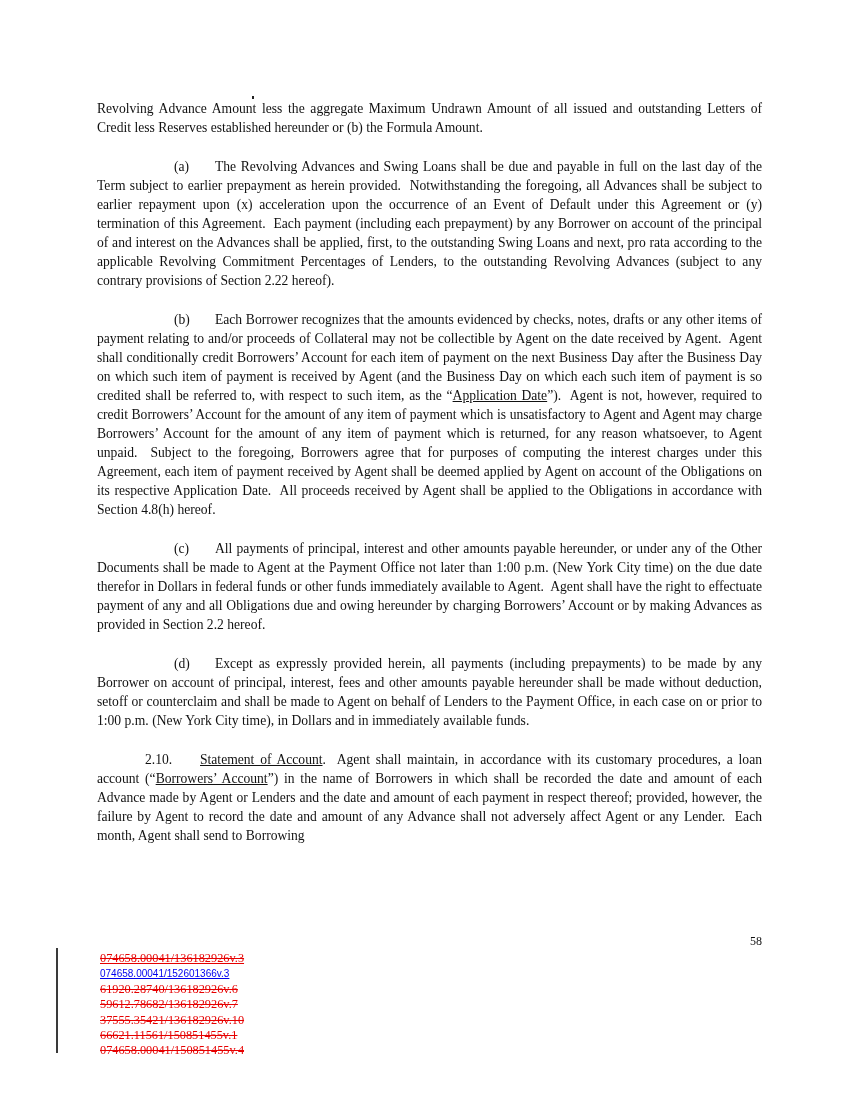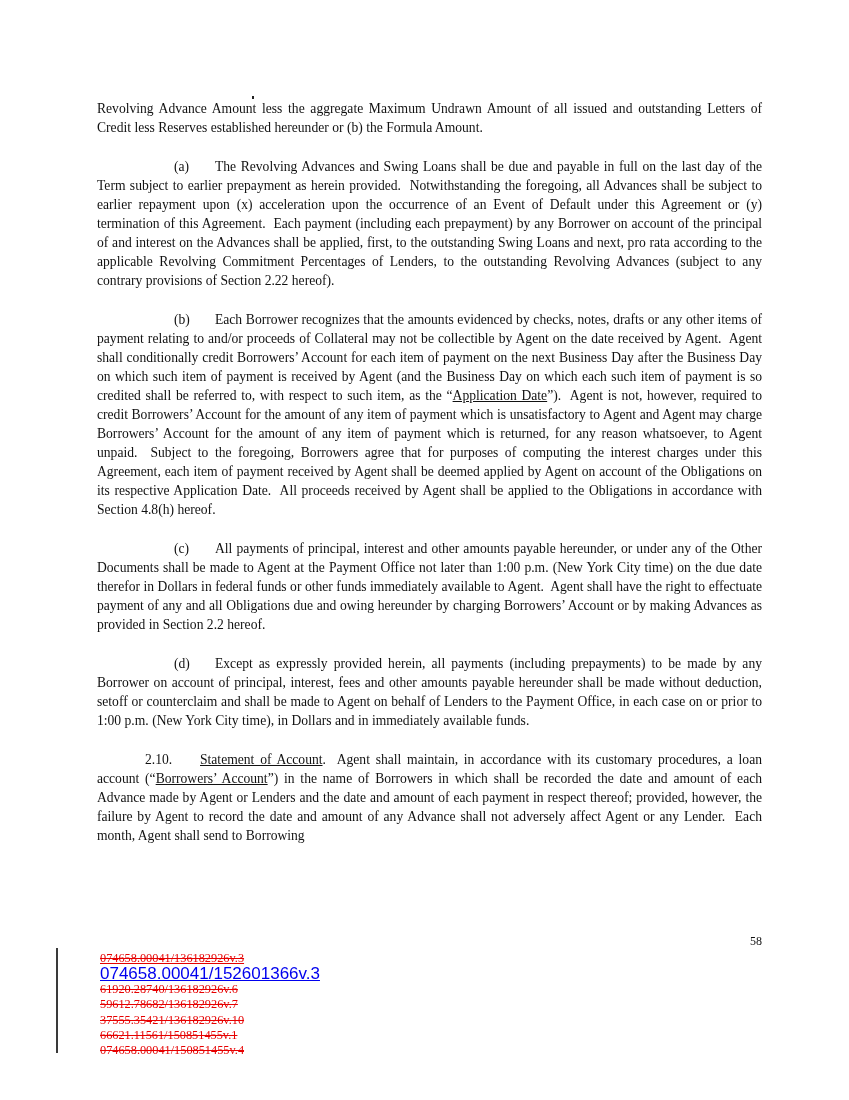--- a/index.html
+++ b/index.html
@@ -39,21 +39,21 @@
     color:var(--deleted-red,#e60000);
     text-decoration:line-through;
     text-decoration-color:var(--deleted-red,#e60000);
     font-family:"Liberation Serif","DejaVu Serif",serif;
   }
   .stamp-deleted.also-underline{text-decoration:line-through underline;}
   .stamp-current{
     color:var(--link-blue,#0000ee);
     text-decoration:underline;
     font-family:"Liberation Sans","DejaVu Sans",sans-serif;
-    font-size:17px;
+    font-size:10px;
   }
   .artifact-dot{
     position:absolute;left:252px;top:96px;width:2px;height:3px;background:#222;
   }
 </style>
 </head>
 <body>
 
 <div class="page">
   <div class="artifact-dot"></div>

